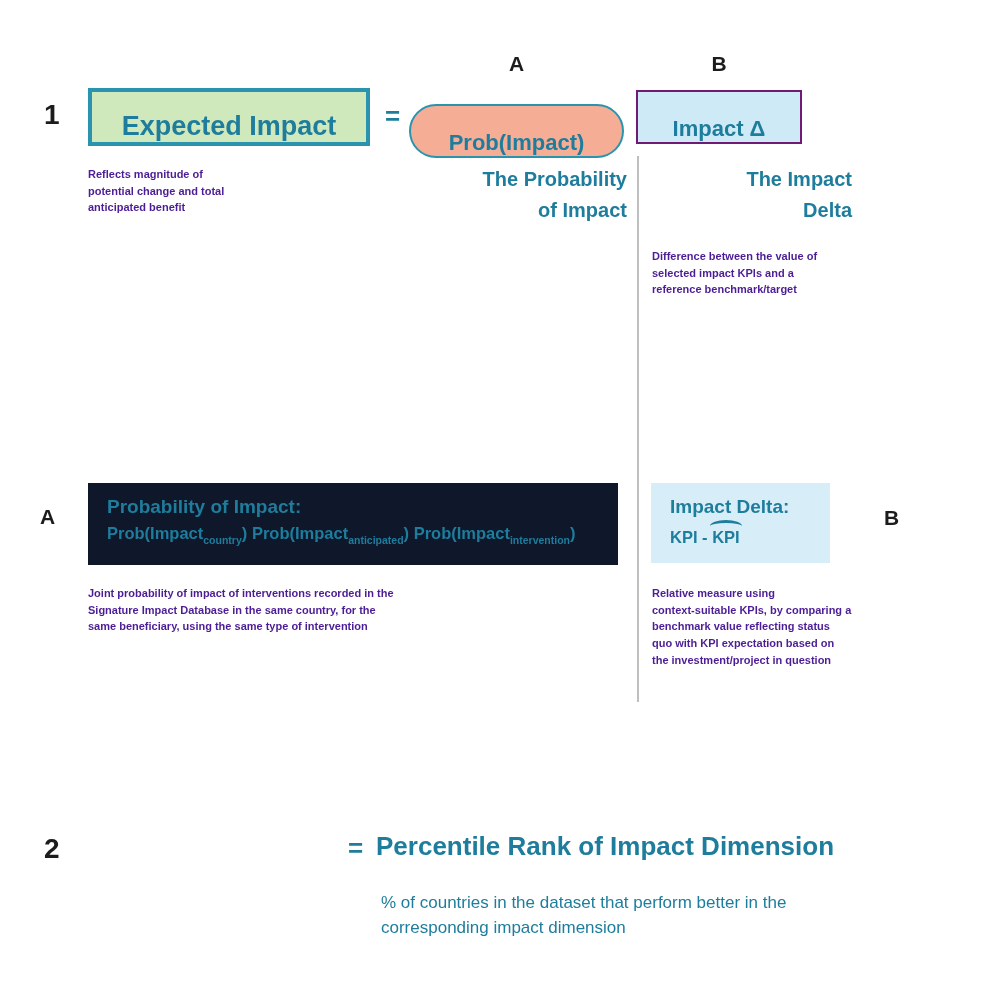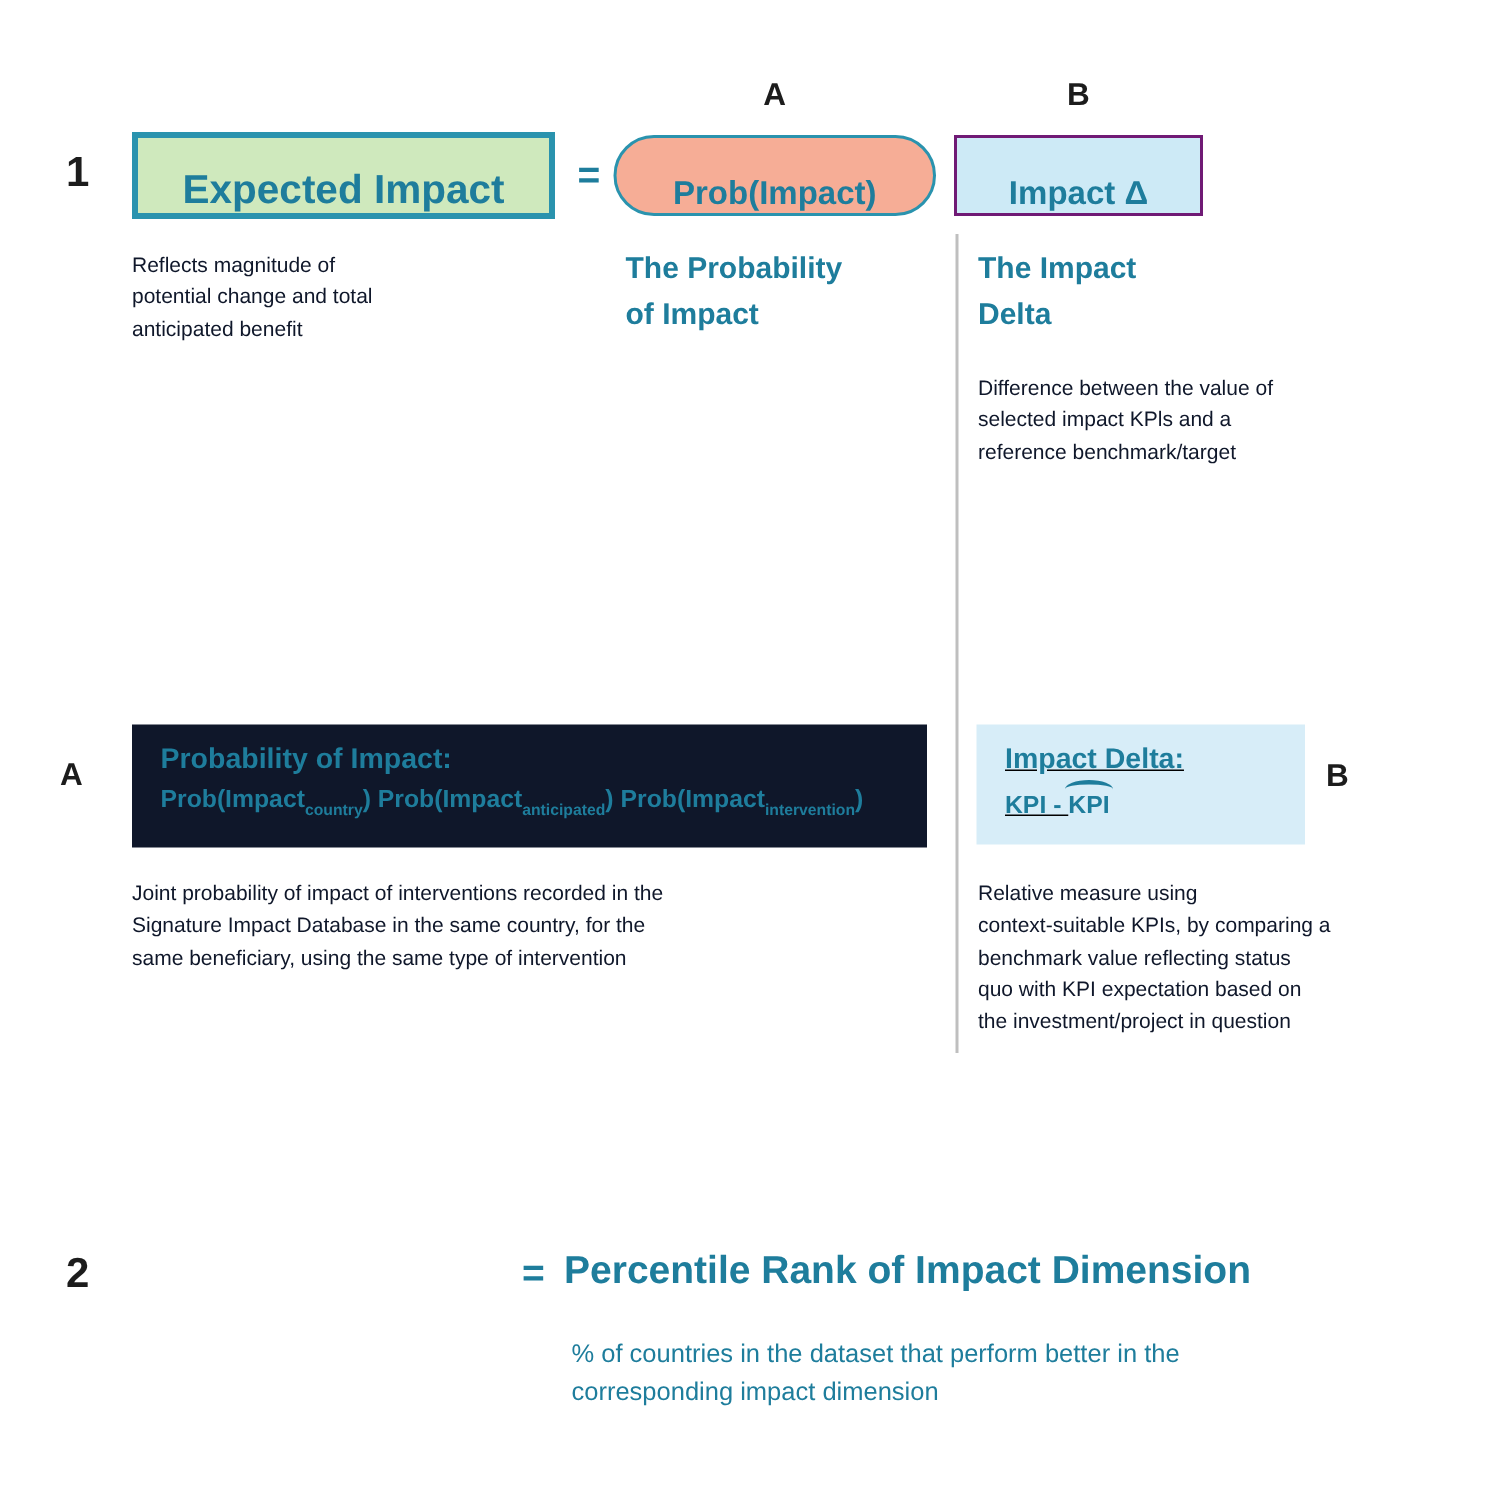--- a/index.html
+++ b/index.html
@@ -31,26 +31,28 @@
   .box-orange { background: #fad8a0; border: 4px solid #2a93ae; }
 
   .equals { font-size: 26px; font-weight: bold; color: #1e7d9c; }
 
   .col-heading {
     font-size: 20px;
     font-weight: bold;
     color: #1e7d9c;
     line-height: 1.55;
     white-space: pre-line;
+    text-align: right;
   }
   .body-text {
-    font-size: 14px;
-    color: #0f172a;
+    font-size: 11px;
+    color: #4c1d95;
     line-height: 1.52;
     white-space: pre-line;
+    font-weight: bold;
   }
 
   .divider {
     width: 1.5px;
     background: #bfbfbf;
   }
 
   .detail-panel {
     box-sizing: border-box;
     padding: 13px 0 0 19px;
@@ -109,21 +111,21 @@
   <div class="abs black-label num-label" style="left:44px; top:99px;">1</div>
 
   <div class="abs formula-box box-green" style="left:88px; top:88px; width:282px; height:58px; font-size:27px;">
     <span>Expected Impact</span>
   </div>
 
   <div class="abs equals" style="left:385px; top:101px;">=</div>
 
   <div class="abs black-label letter-label" style="left:409px; top:52px; width:215px; text-align:center;">A</div>
 
-  <div class="abs formula-box box-salmon" style="left:409px; top:90px; width:215px; height:54px; font-size:22px;border-radius:27px;">
+  <div class="abs formula-box box-salmon" style="left:409px; top:104px; width:215px; height:54px; font-size:22px;border-radius:27px;">
     <span>Prob(Impact)</span>
   </div>
 
   <div class="abs black-label letter-label" style="left:636px; top:52px; width:166px; text-align:center;">B</div>
 
   <div class="abs formula-box box-blue" style="left:636px; top:90px; width:166px; height:54px; font-size:22px;">
     <span>Impact Δ</span>
   </div>
 
   <div class="abs body-text" style="left:88px; top:166px; width:270px;">Reflects magnitude of
@@ -147,21 +149,21 @@
 
   <div class="abs detail-panel panel-pink" style="left:88px; top:483px; width:530px; height:82px;">
     <div class="panel-title">Probability of Impact:</div>
     <div class="panel-formula"><span>Prob(Impact</span><sub>country</sub><span>) </span><span>Prob(Impact</span><sub>anticipated</sub><span>) </span><span>Prob(Impact</span><sub>intervention</sub><span>)</span></div>
   </div>
 
   <div class="abs body-text" style="left:88px; top:585px; width:570px;">Joint probability of impact of interventions recorded in the
 Signature Impact Database in the same country, for the
 same beneficiary, using the same type of intervention</div>
 
-  <div class="abs detail-panel panel-blue" style="left:651px; top:483px; width:219px; height:80px;text-decoration:underline;">
+  <div class="abs detail-panel panel-blue" style="left:651px; top:483px; width:179px; height:80px;">
     <div class="panel-title">Impact Delta:</div>
     <div class="panel-formula" style="margin-top:10px;"><span>KPI - </span><span class="hat">KPI</span></div>
   </div>
 
   <div class="abs black-label letter-label" style="left:884px; top:506px;">B</div>
 
   <div class="abs body-text" style="left:652px; top:585px; width:335px;">Relative measure using
 context-suitable KPIs, by comparing a
 benchmark value reflecting status
 quo with KPI expectation based on

